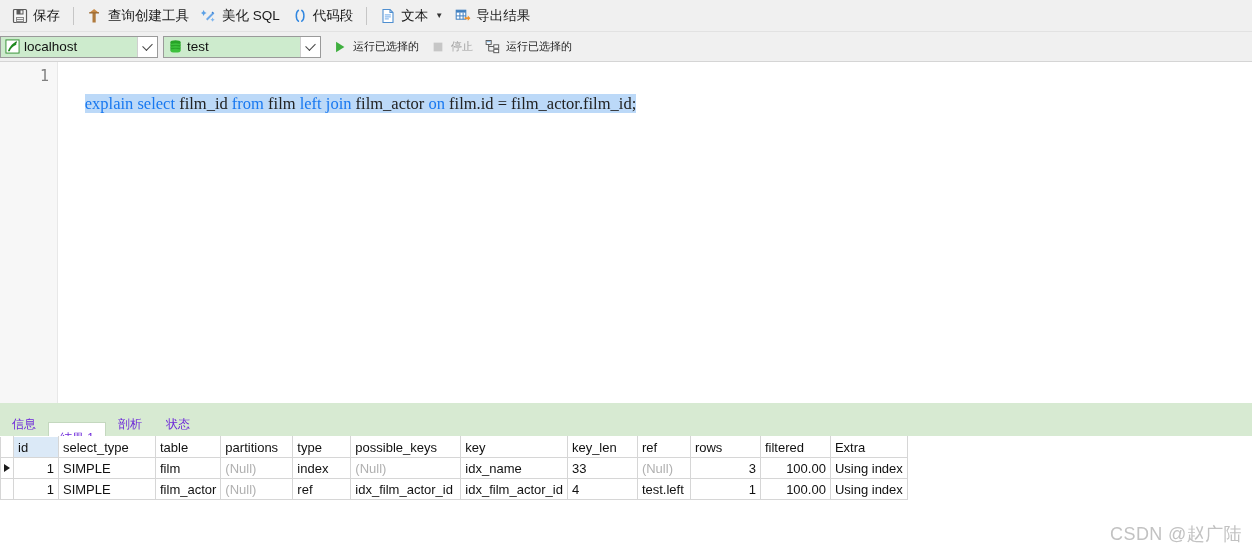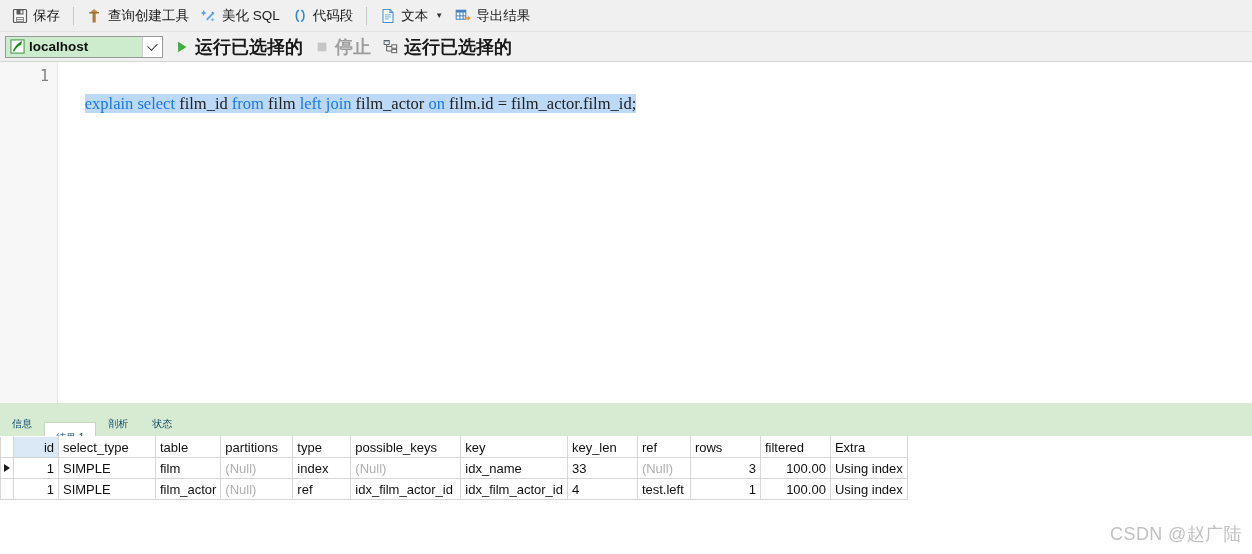--- a/index.html
+++ b/index.html
@@ -48,23 +48,21 @@
   }
   .ic { display: inline-flex; align-items: center; justify-content: center; }
 
   
   .toolbar2 {
     position: absolute; left: 0; top: 32px;
     width: 1252px; height: 30px;
     background: #f0f0f0;
     border-bottom: 1px solid #d5d5d5;
     display: flex; align-items: center;
-    padding-left: 5px;
-    box-sizing: border-box;
-    font-weight: bold;
+    box-sizing: border-box;
   }
   .combo {
     display: flex; align-items: center;
     height: 22px;
     border: 1px solid #9a9a9a;
     background: #cdebcd;
     box-sizing: border-box;
     cursor: default;
   }
   .combo.host { width: 158px; }
@@ -85,21 +83,21 @@
   }
   .chev {
     width: 8px; height: 5px;
     border-left: 1.6px solid #444;
     border-bottom: 1.6px solid #444;
     transform: rotate(-45deg) translate(1px,-1px);
   }
   .run-item {
     display: flex; align-items: center;
     height: 22px; padding: 0 6px;
-    font-size: 18px; color: #1a1a1a;
+    font-size: 11px; color: #1a1a1a;
     white-space: nowrap; cursor: default;
   }
   .run-item.disabled { color: #9d9d9d; }
   .run-item .lbl { margin-left: 6px; }
 
   
   .editor {
     position: absolute; left: 0; top: 62px;
     width: 1252px; height: 341px;
     background: #ffffff;
@@ -141,22 +139,22 @@
     position: absolute; left: 0; top: 0;
     width: 1252px; height: 33px;
     background: #d7ead2;
     box-sizing: border-box;
     display: flex; align-items: flex-end;
   }
   .tab {
     height: 26px;
     line-height: 26px;
     padding: 0 11px;
-    font-size: 10px;
-    color: #0c4a6e;
+    font-size: 12px;
+    color: #6d28d9;
     background: transparent;
     border: 1px solid transparent;
     border-bottom: none;
     box-sizing: border-box;
     cursor: default;
     white-space: nowrap;
   }
   .tab.active {
     background: #ffffff;
     border-color: #c4d8bf;
@@ -320,20 +318,37 @@
           <path d="M3 13 C5 9 7 5 12 3 L12 6 C8.5 7.5 6 10 5 13 Z" fill="#1f8a1f"></path>
           <path d="M10.6 3.4 L12.6 2 L12.2 4.4 Z" fill="#0f6b0f"></path>
         </svg>
       </span>
       <span class="ctext">localhost</span>
       <span class="cbtn">
           <i class="chev"></i>
         </span>
     </div>
 
+    <div class="combo db">
+      <span class="ci">
+        <svg width="15" height="15" viewBox="0 0 16 16">
+          <ellipse cx="8" cy="3.4" rx="5.4" ry="2" fill="#28a428"></ellipse>
+          <rect x="2.6" y="3.4" width="10.8" height="3" fill="#28a428"></rect>
+          <ellipse cx="8" cy="6.4" rx="5.4" ry="2" fill="#3cc13c"></ellipse>
+          <rect x="2.6" y="6.4" width="10.8" height="3" fill="#28a428"></rect>
+          <ellipse cx="8" cy="9.4" rx="5.4" ry="2" fill="#3cc13c"></ellipse>
+          <rect x="2.6" y="9.4" width="10.8" height="3" fill="#28a428"></rect>
+          <ellipse cx="8" cy="12.4" rx="5.4" ry="2" fill="#3cc13c"></ellipse>
+        </svg>
+      </span>
+      <span class="ctext">test</span>
+      <span class="cbtn">
+          <i class="chev"></i>
+        </span>
+    </div>
 
     <div class="run-item" style="margin-left:6px">
       <span class="ic">
         <svg width="14" height="14" viewBox="0 0 16 16">
           <path d="M3.5 2 L13 8 L3.5 14 Z" fill="#3faf3f"></path>
         </svg>
       </span>
       <span class="lbl">运行已选择的</span>
     </div>
 
@@ -377,21 +392,21 @@
         <div class="tab active">结果 1</div>
         <div class="tab">剖析</div>
         <div class="tab">状态</div>
       </div>
 
     <div class="grid-wrap">
       <table class="grid" id="result-grid">
         <thead>
             <tr id="grid-head">
               <th class="rowmark"></th>
-              <th class="hl" style="width: 45px; text-align: right;">id</th>
+              <th class="hl" style="width: 45px;">id</th>
               <th style="width: 97px;">select_type</th>
               <th style="width: 56px;">table</th>
               <th style="width: 72px;">partitions</th>
               <th style="width: 58px;">type</th>
               <th style="width: 110px;">possible_keys</th>
               <th style="width: 77px;">key</th>
               <th style="width: 70px;">key_len</th>
               <th style="width: 53px;">ref</th>
               <th style="width: 70px;">rows</th>
               <th style="width: 70px;">filtered</th>

